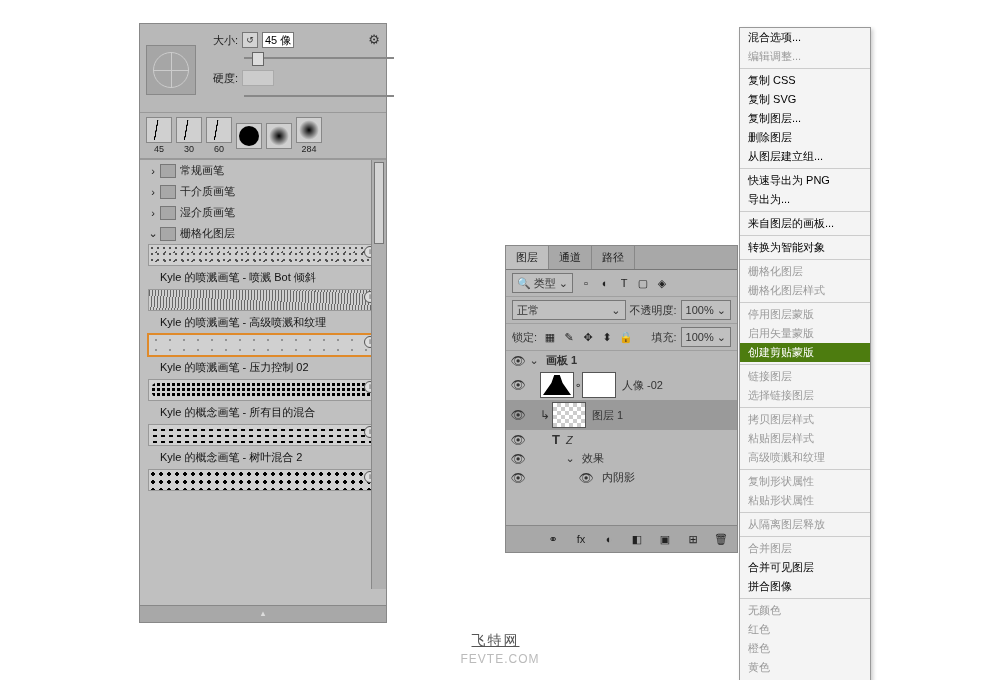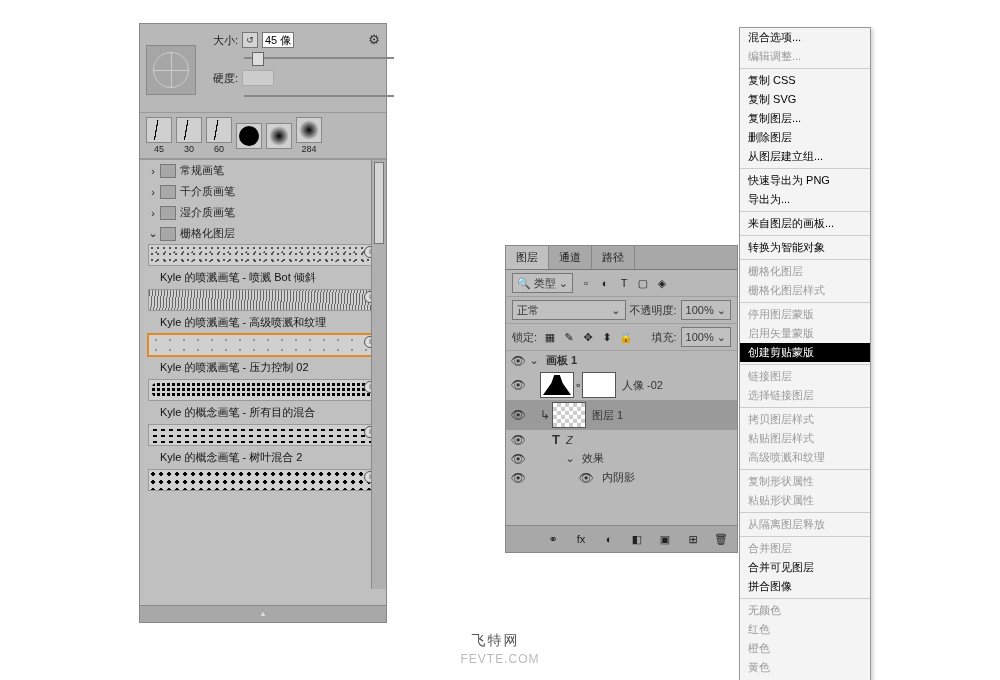--- a/index.html
+++ b/index.html
@@ -53,23 +53,23 @@
   .eye { width:20px; text-align:center; font-size:12px; }
   .lname { font-size:11px; margin-left:6px; }
   .indent { width:12px; }
   .chev { width:12px; text-align:center; }
   .foot { margin-top:auto; display:flex; justify-content:flex-end; gap:8px; padding:4px 6px; border-top:1px solid #888; background:#a8a8a8; }
   .foot .ic { width:18px; }
   
   #menu { position:absolute; left:739px; top:27px; width:130px; background:#f4f4f4; border:1px solid #999; box-shadow:2px 2px 4px rgba(0,0,0,.2); font-size:11px; }
   #menu .mi { padding:2px 8px; color:#000; white-space:nowrap; }
   #menu .mi.dis { color:#9a9a9a; }
-  #menu .mi.hl { background:#000000; color:#fff; }
+  #menu .mi.hl { background:#4d7c0f; color:#fff; }
   #menu hr { border:none; border-top:1px solid #ccc; margin:2px 0; }
-  .footer { position:absolute; left:0; right:9px; top:632px; text-align:center; color:#555; font-size:14px; letter-spacing:2px; }
+  .footer { position:absolute; left:0; right:9px; top:632px; text-align:center; color:#555; font-size:14px; letter-spacing:2px;text-decoration:underline; }
   .footer2 { position:absolute; left:0; right:0; top:652px; text-align:center; color:#bbb; font-size:12px; letter-spacing:1px; }
   
   .tx-spat::before{content:"";position:absolute;inset:0;background:radial-gradient(#000 1px,transparent 1px) 0 0/6px 6px,radial-gradient(#000 1px,transparent 1px) 3px 3px/9px 9px;opacity:.6;}
   .tx-scr::before{content:"";position:absolute;inset:0;background:repeating-linear-gradient(95deg,#000 0 1px,transparent 1px 3px);opacity:.5;}
   .tx-lite::before{content:"";position:absolute;inset:0;background:radial-gradient(#222 1px,transparent 1px) 0 0/14px 10px;opacity:.35;}
   .tx-heavy::before{content:"";position:absolute;inset:2px;background:radial-gradient(#000 2px,transparent 2px) 0 0/5px 5px;border-radius:10px;}
   .tx-soft::before{content:"";position:absolute;inset:2px;border-radius:10px;background:linear-gradient(90deg,transparent,#555 20%,#333 50%,#555 80%,transparent);filter:blur(1px);}
   .tx-leaf::before{content:"";position:absolute;inset:2px;background:radial-gradient(ellipse 3px 2px,#000 60%,transparent 60%) 0 0/8px 6px;}
   .tx-dots::before{content:"";position:absolute;inset:0;background:radial-gradient(#000 2px,transparent 2px) 0 0/8px 8px;}
 </style>

